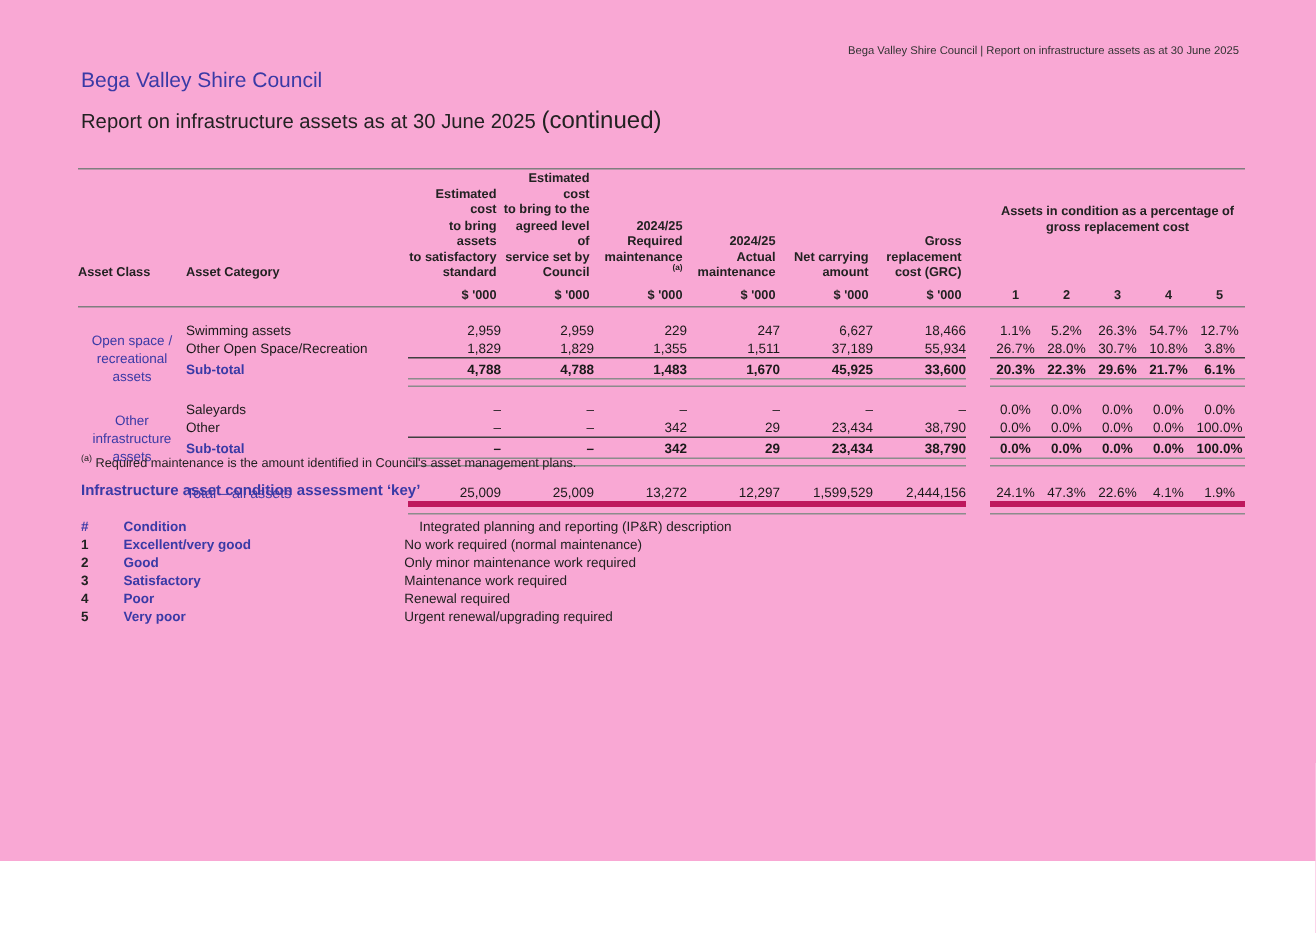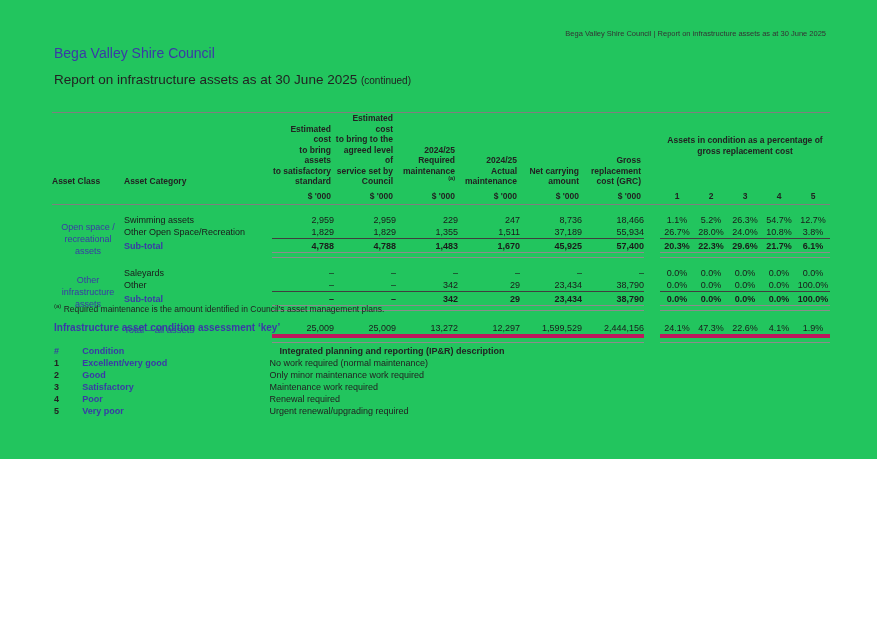--- a/index.html
+++ b/index.html
@@ -1,36 +1,36 @@
 <!DOCTYPE html>
 <html><head>
 <meta charset="utf-8">
 <style>
   html,body{margin:0;padding:0;}
   .page{
     position:relative;
-    width:877px;height:459px;
-    background:#22c55e;
+    width:877px;height:574px;
+    background:#f9a8d4;
     font-family:"Liberation Sans", sans-serif;
     color:#1a1a1a;
     overflow:hidden;
   }
   .hdr-right{
     position:absolute;top:29px;right:51px;
     font-size:7.5px;color:#333;
   }
   .title{
     position:absolute;left:54px;top:45px;
     font-size:14px;color:#3a3aa6;
   }
   .subtitle{
     position:absolute;left:54px;top:72px;
     font-size:13.5px;color:#222;
   }
-  .subtitle .cont{font-size:10px;color:#222;}
+  .subtitle .cont{font-size:16px;color:#222;}
 
   
   table.assets{
     position:absolute;left:52px;top:112px;
     width:778px;border-collapse:collapse;table-layout:fixed;
   }
   table.assets th, table.assets td{
     padding:0;margin:0;font-weight:normal;
     font-size:9px;line-height:12px;vertical-align:bottom;
     overflow:hidden;
@@ -86,21 +86,21 @@
     position:absolute;left:54px;top:345px;
     border-collapse:collapse;table-layout:fixed;width:640px;
   }
   table.key th, table.key td{
     padding:0;font-size:9px;line-height:12px;text-align:left;vertical-align:top;
   }
   table.key .c-num{width:26px;font-weight:bold;color:#222;}
   table.key .c-cond{width:172px;font-weight:bold;color:#3a3aa6;}
   table.key .c-desc{width:380px;color:#222;}
   table.key thead .c-num, table.key thead .c-cond{color:#3a3aa6;font-weight:bold;}
-  table.key thead .c-desc{font-weight:bold;color:#222;padding-left:10px;}
+  table.key thead .c-desc{font-weight:normal;color:#222;padding-left:10px;}
 
   .page-footer{
     position:absolute;top:592px;right:51px;
     font-size:8px;color:#333;font-family:Liberation Mono, monospace;
   }
 </style>
 </head>
 <body>
 
 <div class="page">
@@ -184,52 +184,52 @@
 
     <tr class="data">
       <td class="cls" rowspan="4">Open space /
 recreational
 assets</td>
       <td class="cat">Swimming assets</td>
       <td class="num">2,959</td>
       <td class="num">2,959</td>
       <td class="num">229</td>
       <td class="num">247</td>
-      <td class="num">8,736</td>
+      <td class="num">6,627</td>
       <td class="num">18,466</td>
       <td></td>
       <td class="pct">1.1%</td>
       <td class="pct">5.2%</td>
       <td class="pct">26.3%</td>
       <td class="pct">54.7%</td>
       <td class="pct">12.7%</td>
     </tr>
     <tr class="data">
       <td class="cat">Other Open Space/Recreation</td>
       <td class="num">1,829</td>
       <td class="num">1,829</td>
       <td class="num">1,355</td>
       <td class="num">1,511</td>
       <td class="num">37,189</td>
       <td class="num">55,934</td>
       <td></td>
       <td class="pct">26.7%</td>
       <td class="pct">28.0%</td>
-      <td class="pct">24.0%</td>
+      <td class="pct">30.7%</td>
       <td class="pct">10.8%</td>
       <td class="pct">3.8%</td>
     </tr>
     <tr class="sub">
       <td class="cat">Sub-total</td>
       <td class="num">4,788</td>
       <td class="num">4,788</td>
       <td class="num">1,483</td>
       <td class="num">1,670</td>
       <td class="num">45,925</td>
-      <td class="num">57,400</td>
+      <td class="num">33,600</td>
       <td></td>
       <td class="pct">20.3%</td>
       <td class="pct">22.3%</td>
       <td class="pct">29.6%</td>
       <td class="pct">21.7%</td>
       <td class="pct">6.1%</td>
     </tr>
     <tr class="dblsp">
       <td></td>
           <td class="b"></td>

